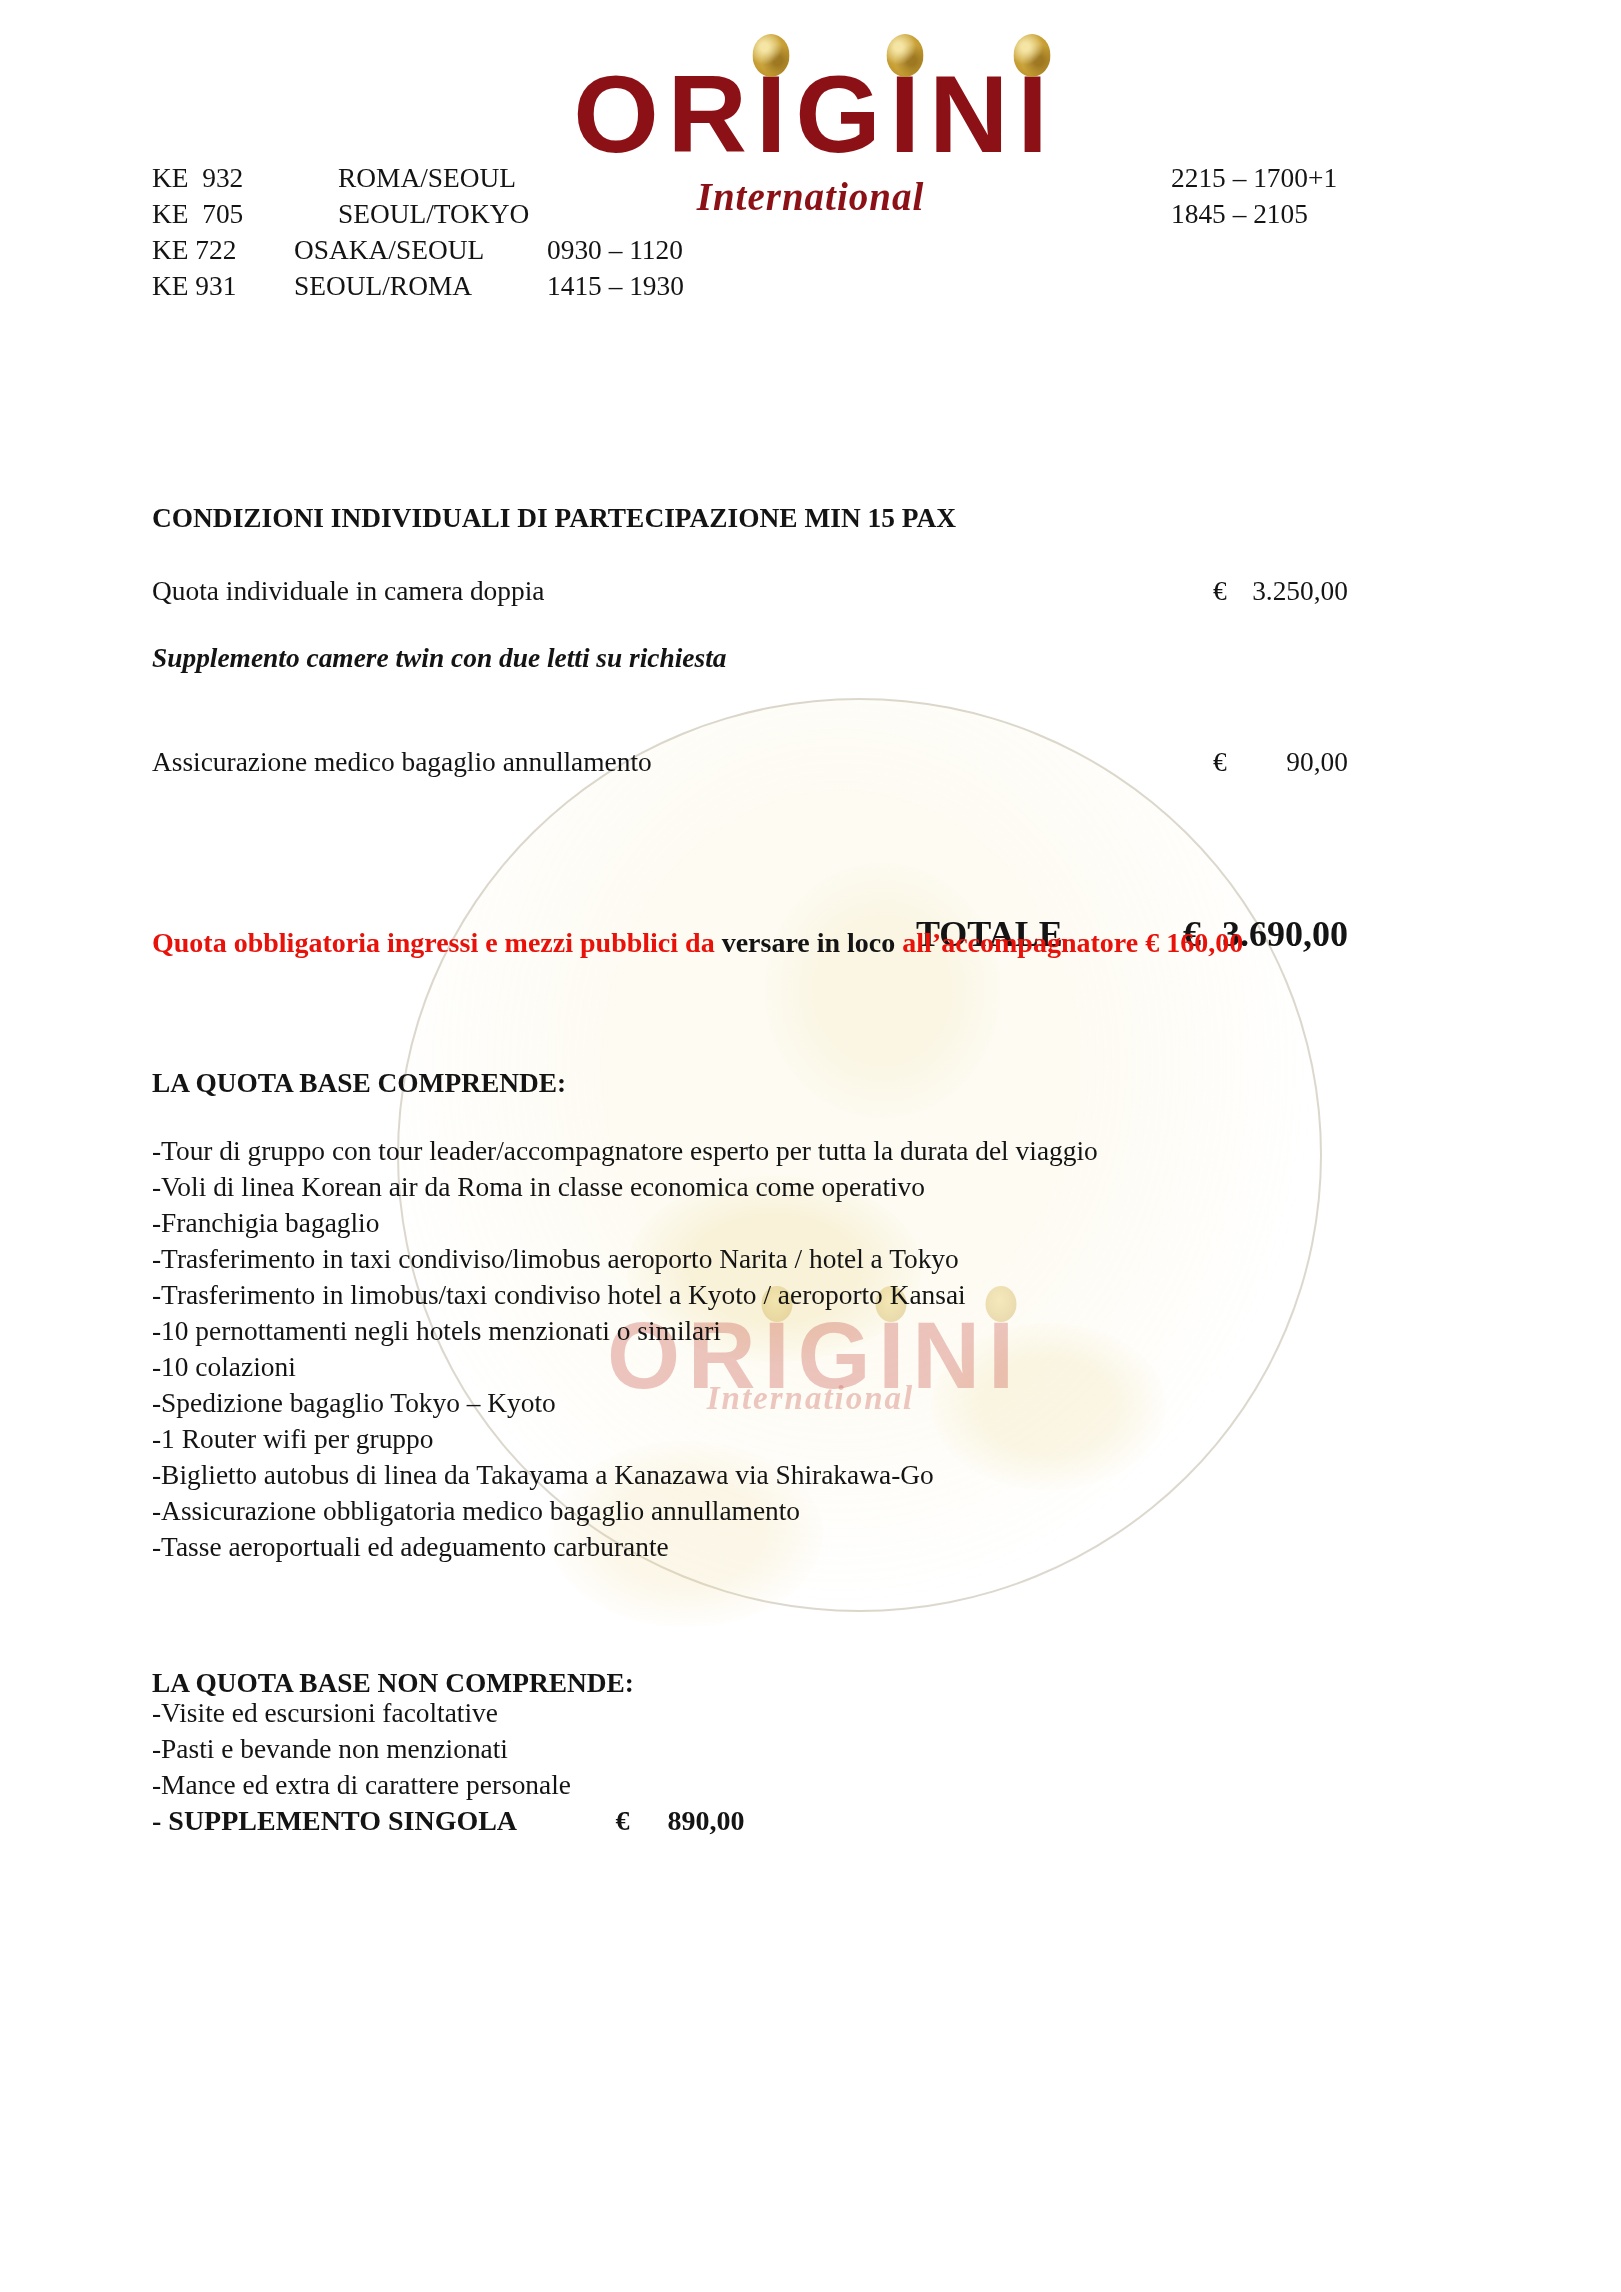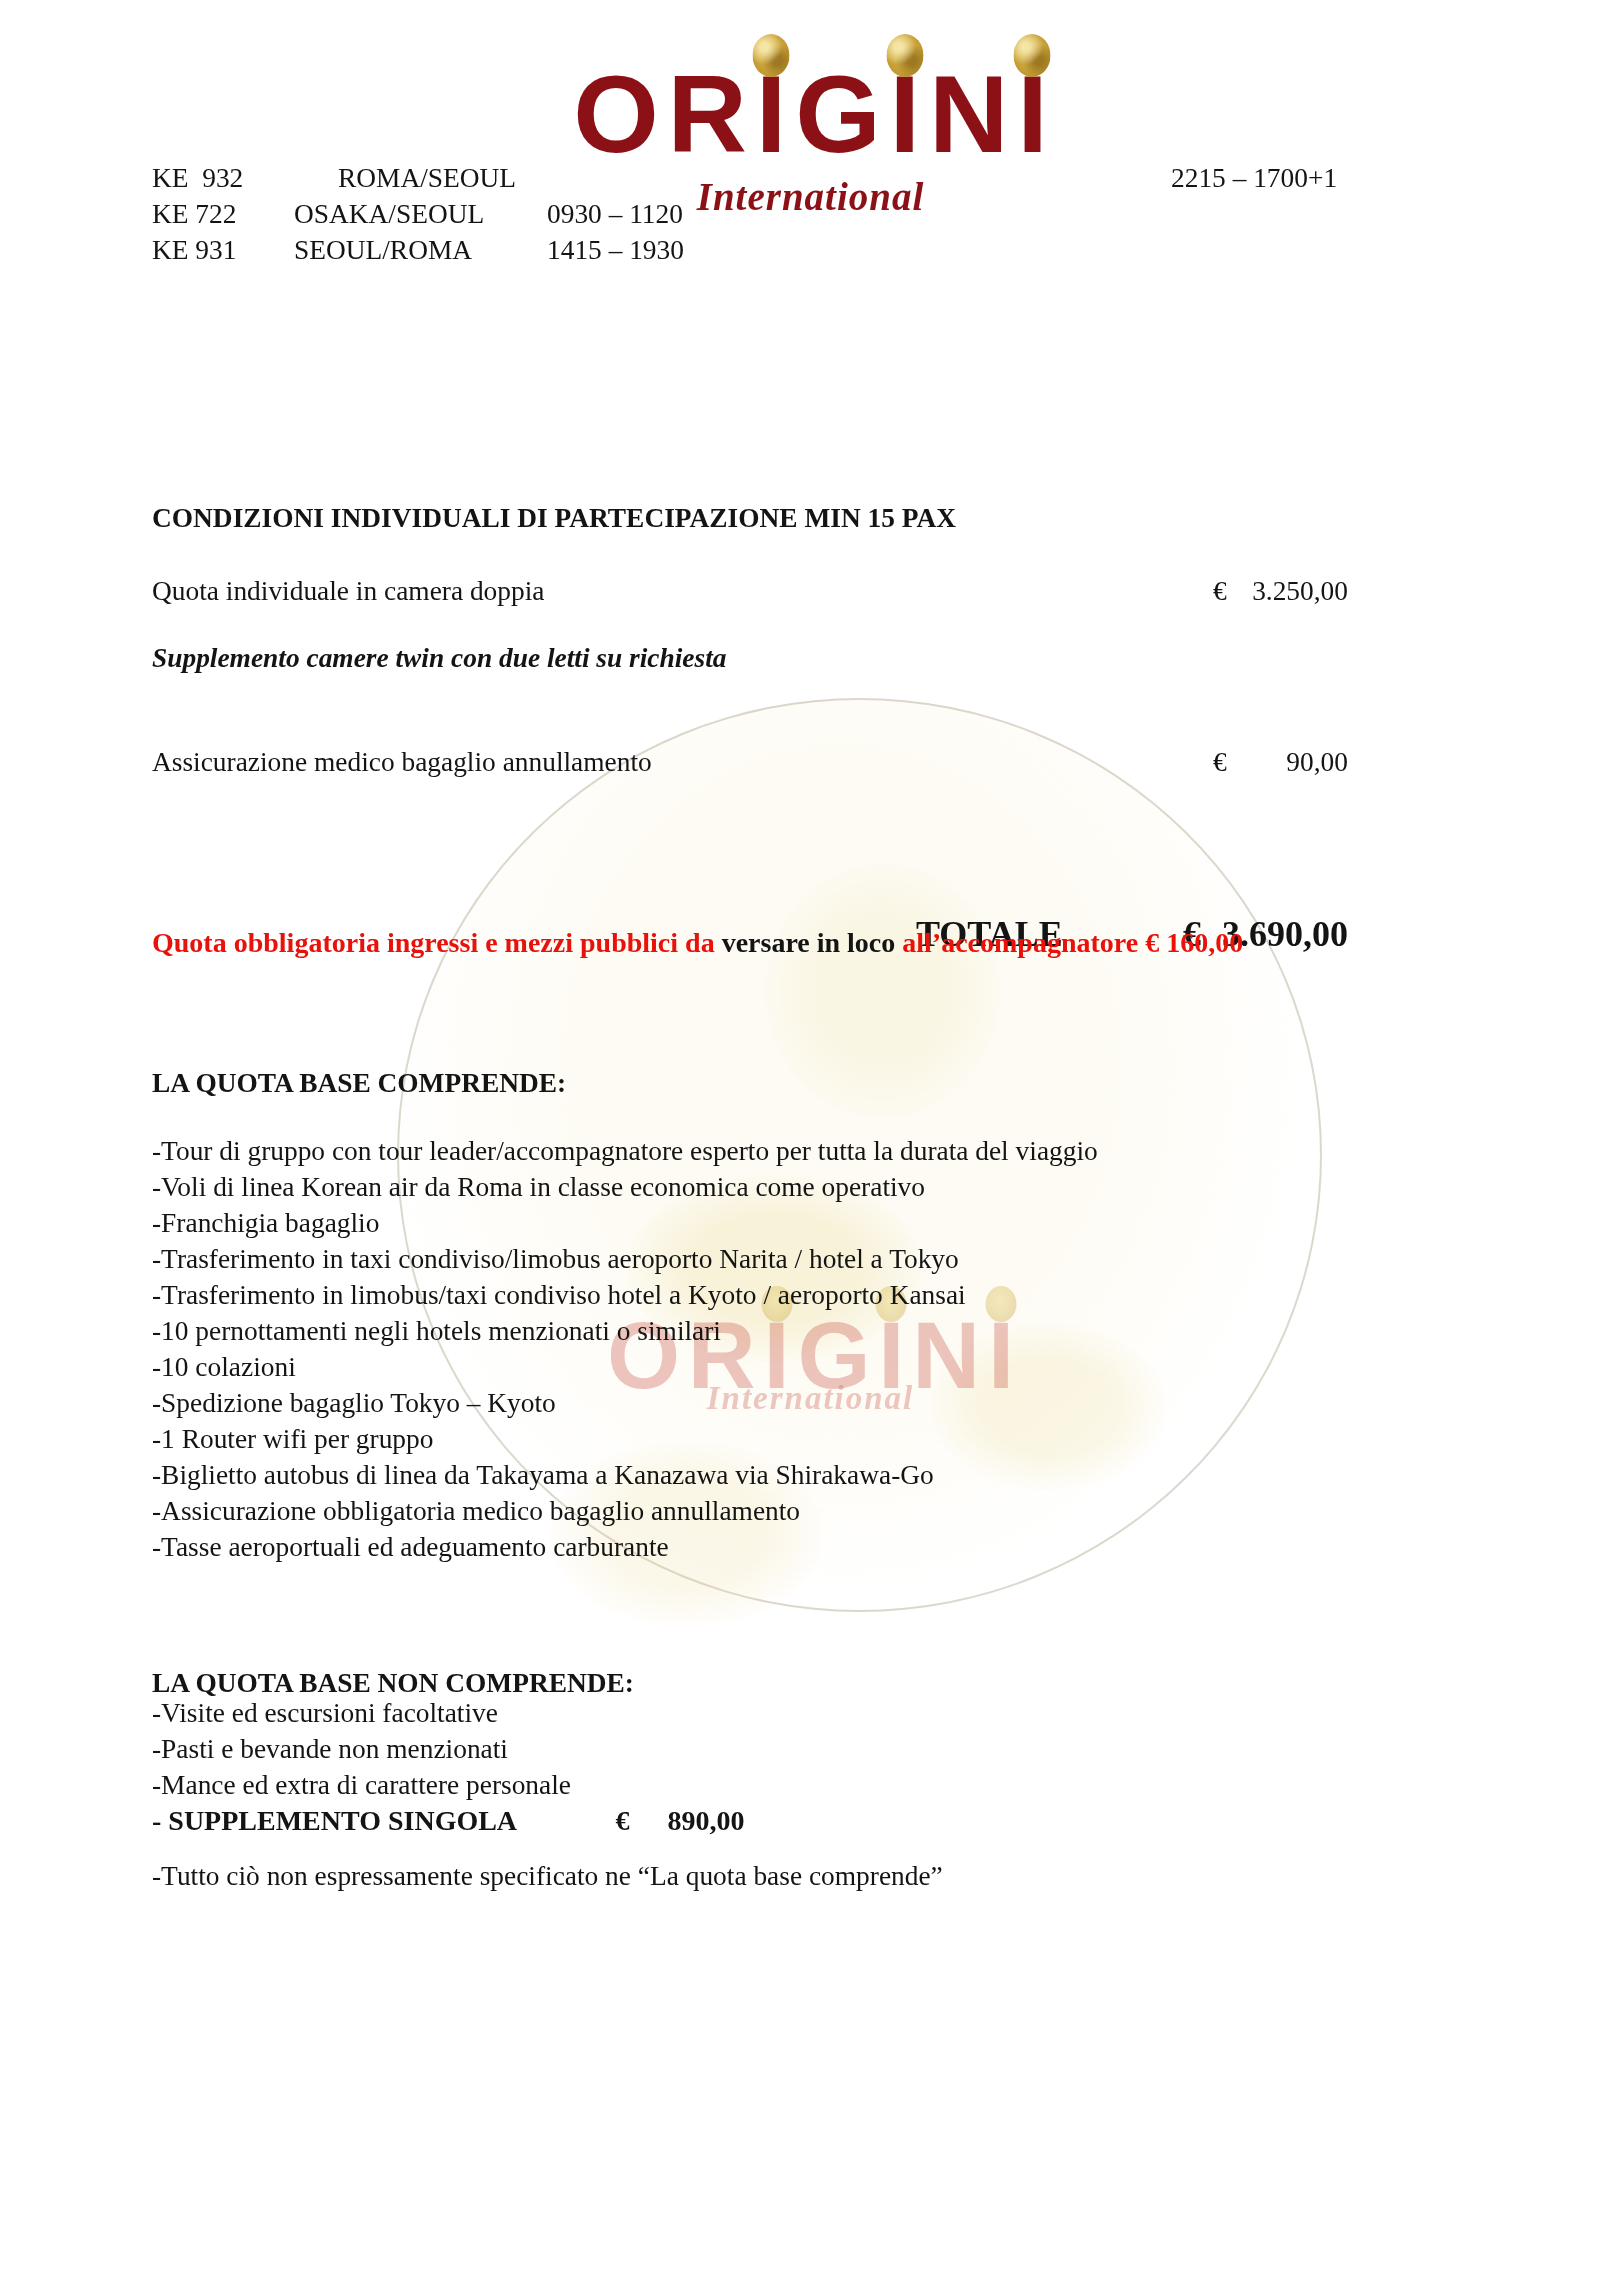--- a/index.html
+++ b/index.html
@@ -141,20 +141,25 @@
         </span>
       <div class="logo-subtitle">International</div>
     </div>
 
     <div class="flights">
       <div class="f-row r-indent">
         <span class="f-code">KE  932</span>
         <span class="f-route">ROMA/SEOUL</span>
         <span class="f-time-right">2215 – 1700+1</span>
       </div>
+      <div class="f-row r-indent">
+        <span class="f-code">KE  705</span>
+        <span class="f-route">SEOUL/TOKYO</span>
+        <span class="f-time-right">1845 – 2105</span>
+      </div>
       <div class="f-row">
         <span class="f-code">KE 722</span>
         <span class="f-route">OSAKA/SEOUL</span>
         <span class="f-time-mid">0930 – 1120</span>
       </div>
       <div class="f-row">
         <span class="f-code">KE 931</span>
         <span class="f-route">SEOUL/ROMA</span>
         <span class="f-time-mid">1415 – 1930</span>
       </div>
@@ -215,17 +220,16 @@
         <div class="li">-Pasti e bevande non menzionati</div>
         <div class="li">-Mance ed extra di carattere personale</div>
       </div>
 
     <div class="abs supp-row" style="top:1803px;">
       <span>- SUPPLEMENTO SINGOLA</span>
       <span class="euro">€</span>
       <span class="amt">890,00</span>
     </div>
 
-    <div class="abs note" style="top:1861px;">-Tutto ciò non espressamente specificato ne “La quota base comprende”</div>
 
   </div>
 </div>
 
 
 </body></html>

